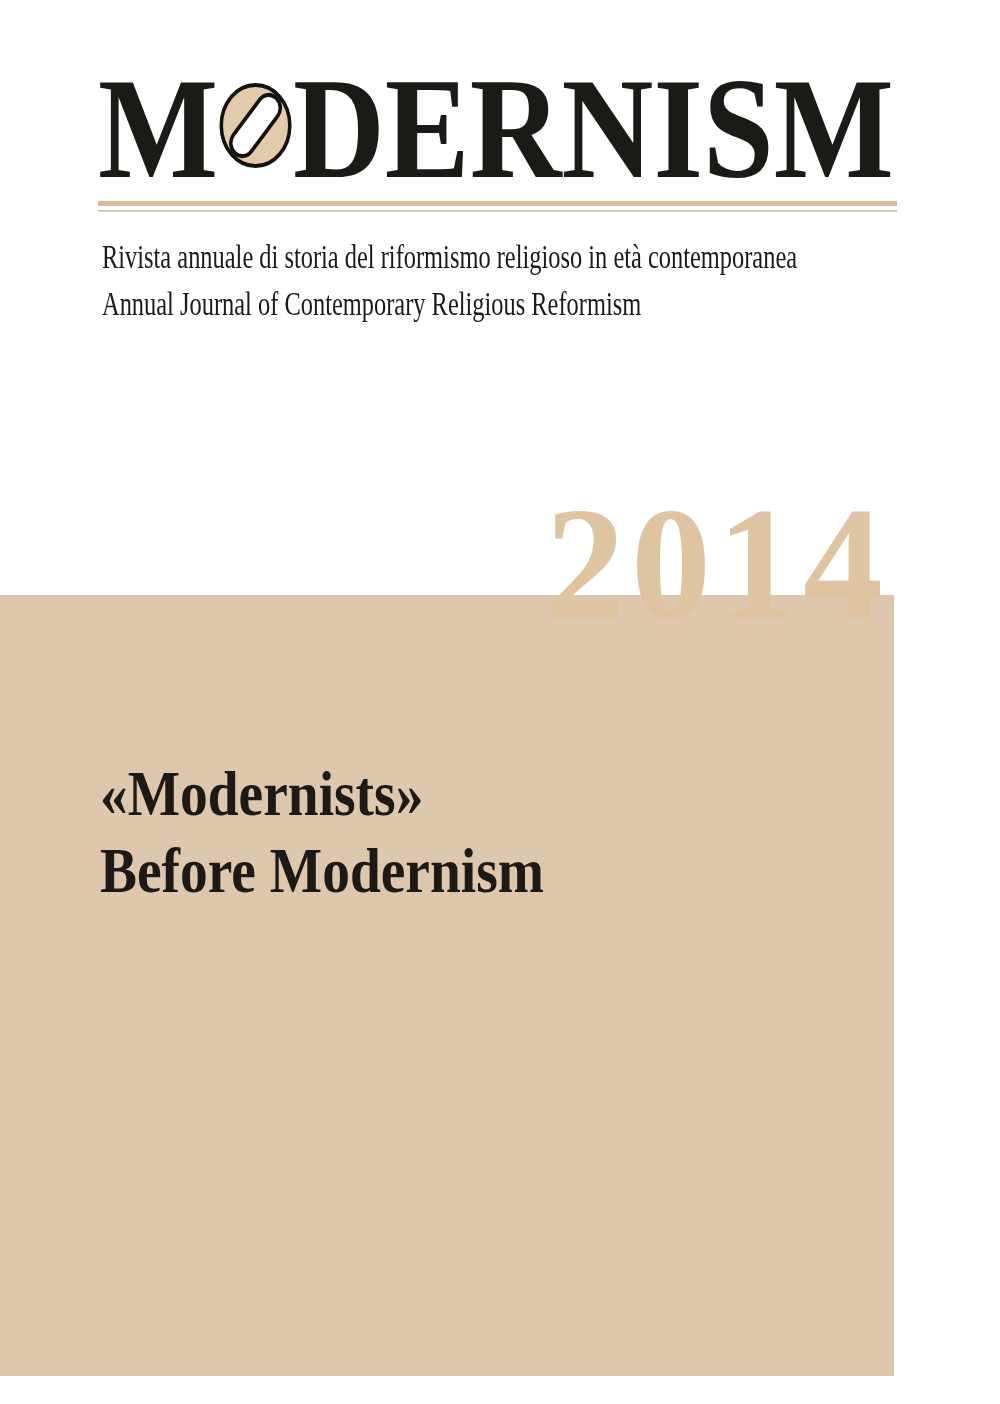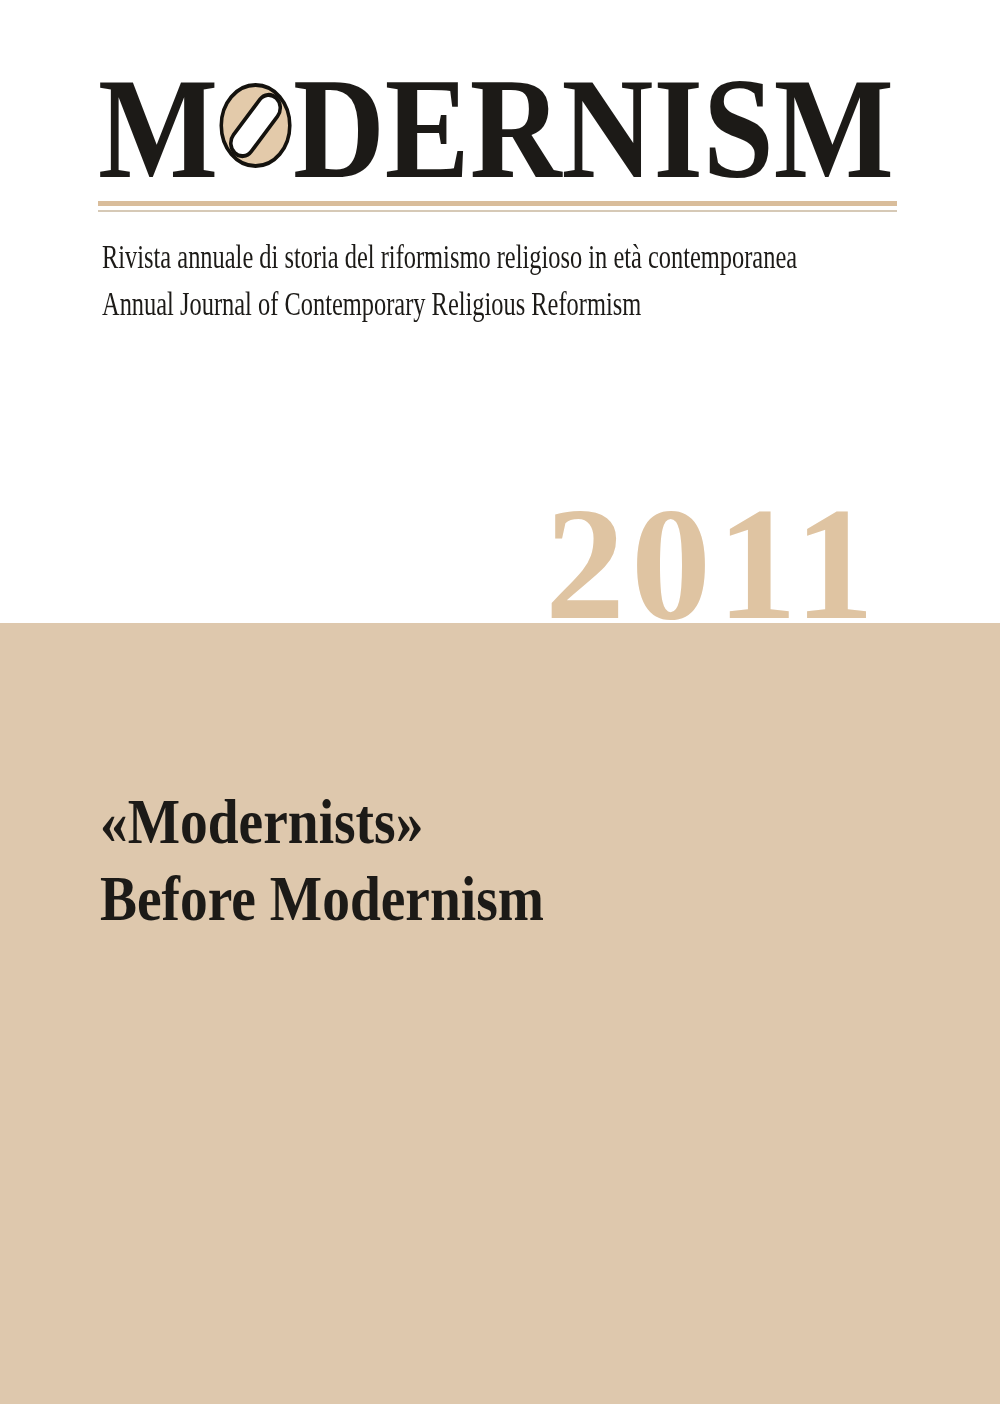--- a/index.html
+++ b/index.html
@@ -10,22 +10,22 @@
     width: 1000px;
     height: 1404px;
     background: #ffffff;
     overflow: hidden;
     font-family: "Liberation Serif", serif;
   }
 
   
   .panel {
     position: absolute;
-    left: 0; top: 623px;
-    width: 1000px; height: 781px;
+    left: 0; top: 595px;
+    width: 894px; height: 781px;
     background: var(--tan-section, #dec8ad);
   }
 
   
   .title {
     position: absolute;
     left: 98px; top: 58px;
     margin: 0;
     display: flex;
     align-items: flex-start;
@@ -131,15 +131,15 @@
   <div class="rules">
     <div class="rule-thick"></div>
     <div class="rule-thin"></div>
   </div>
 
   <p class="subtitle">
     <span class="sub-line">Rivista annuale di storia del riformismo religioso in età contemporanea</span>
     <span class="sub-line">Annual Journal of Contemporary Religious Reformism</span>
   </p>
 
-  <div class="year">2011</div>
+  <div class="year">2014</div>
 
 </div>
 
 </body></html>

